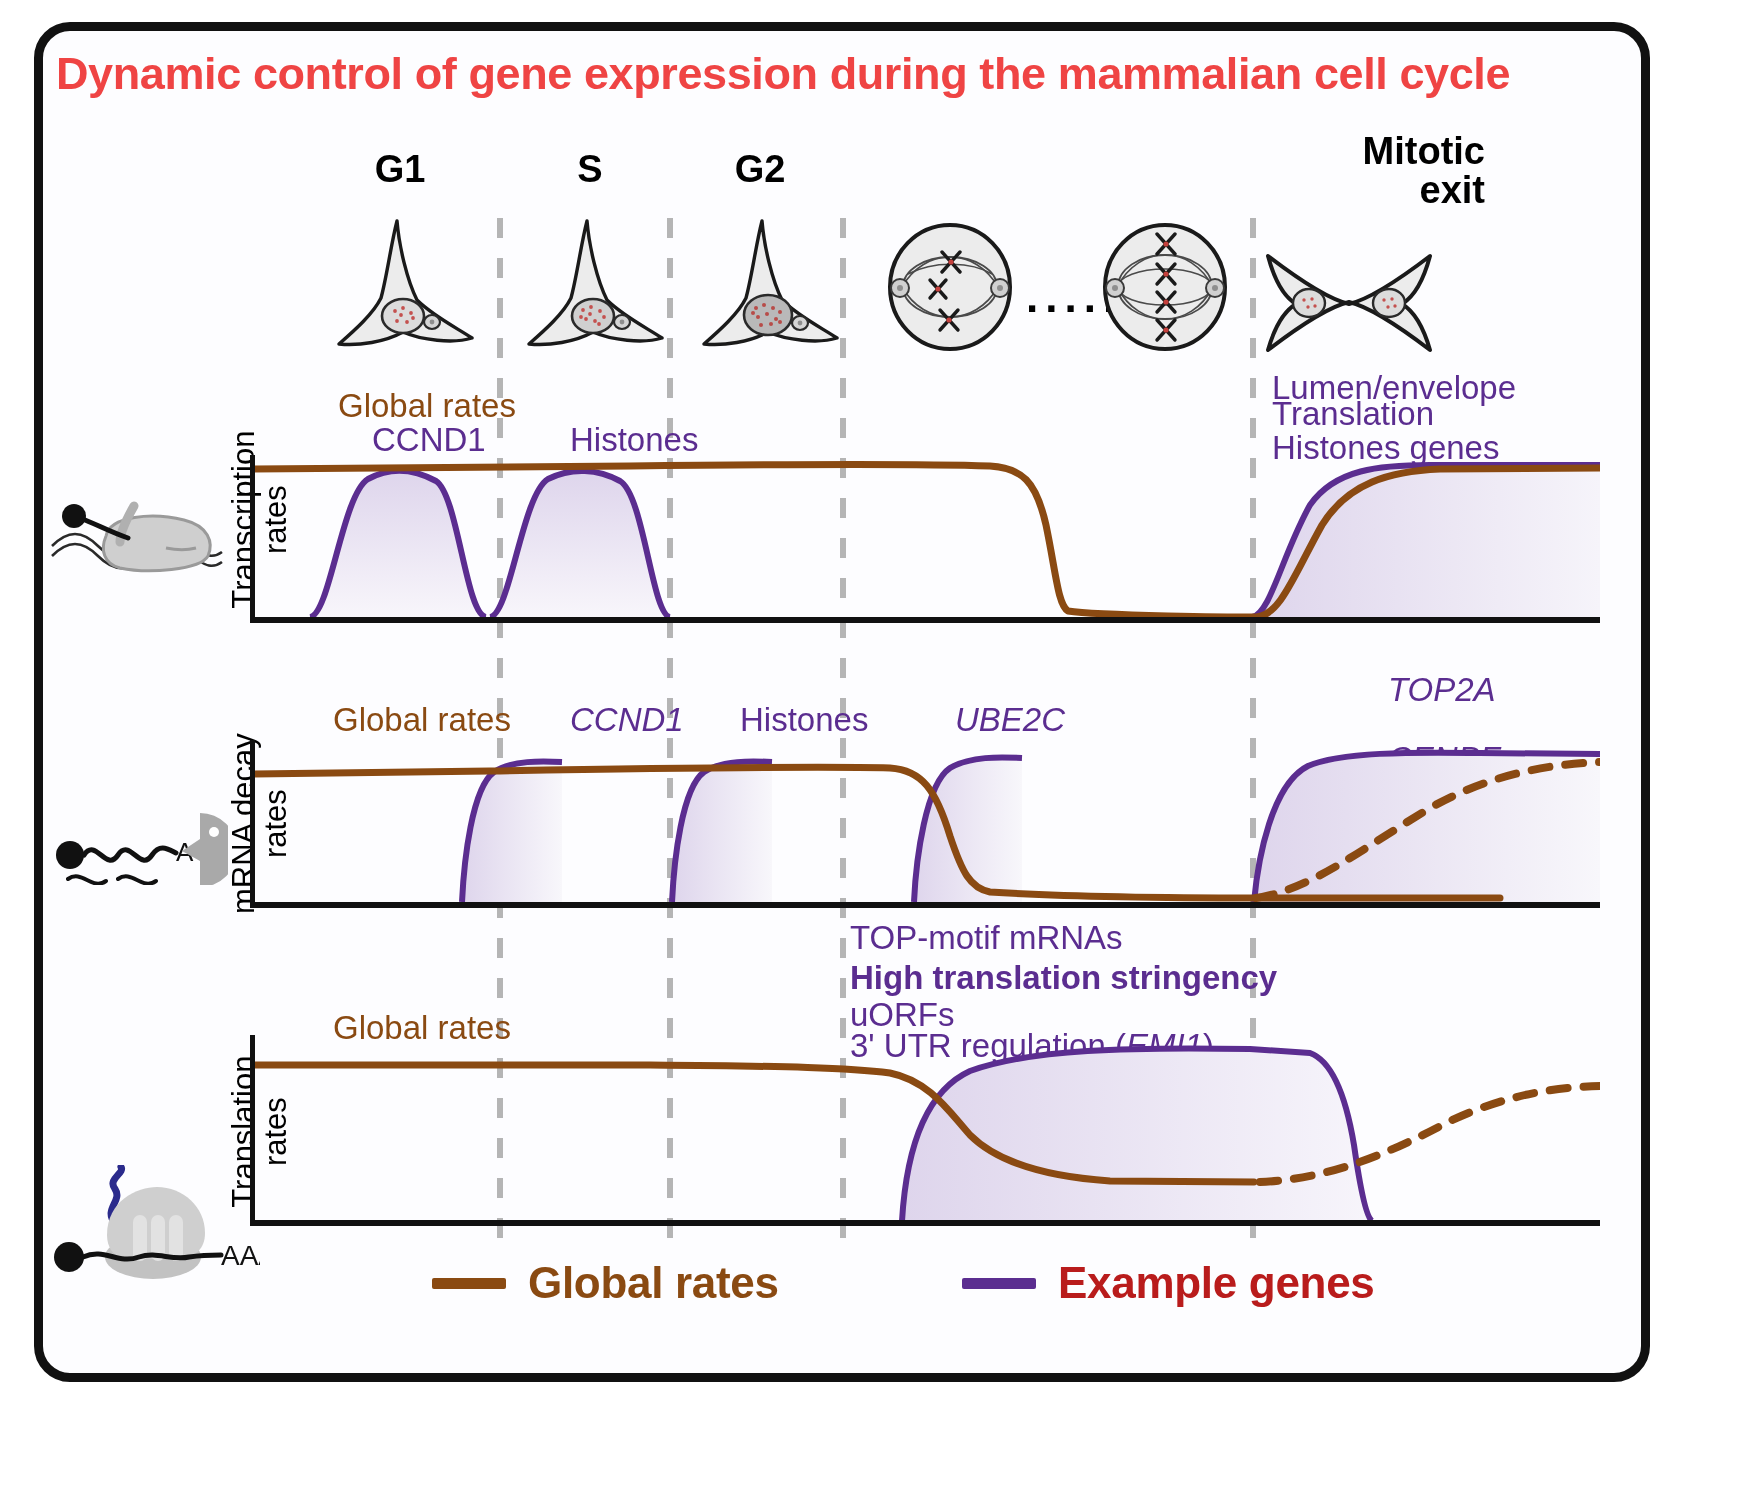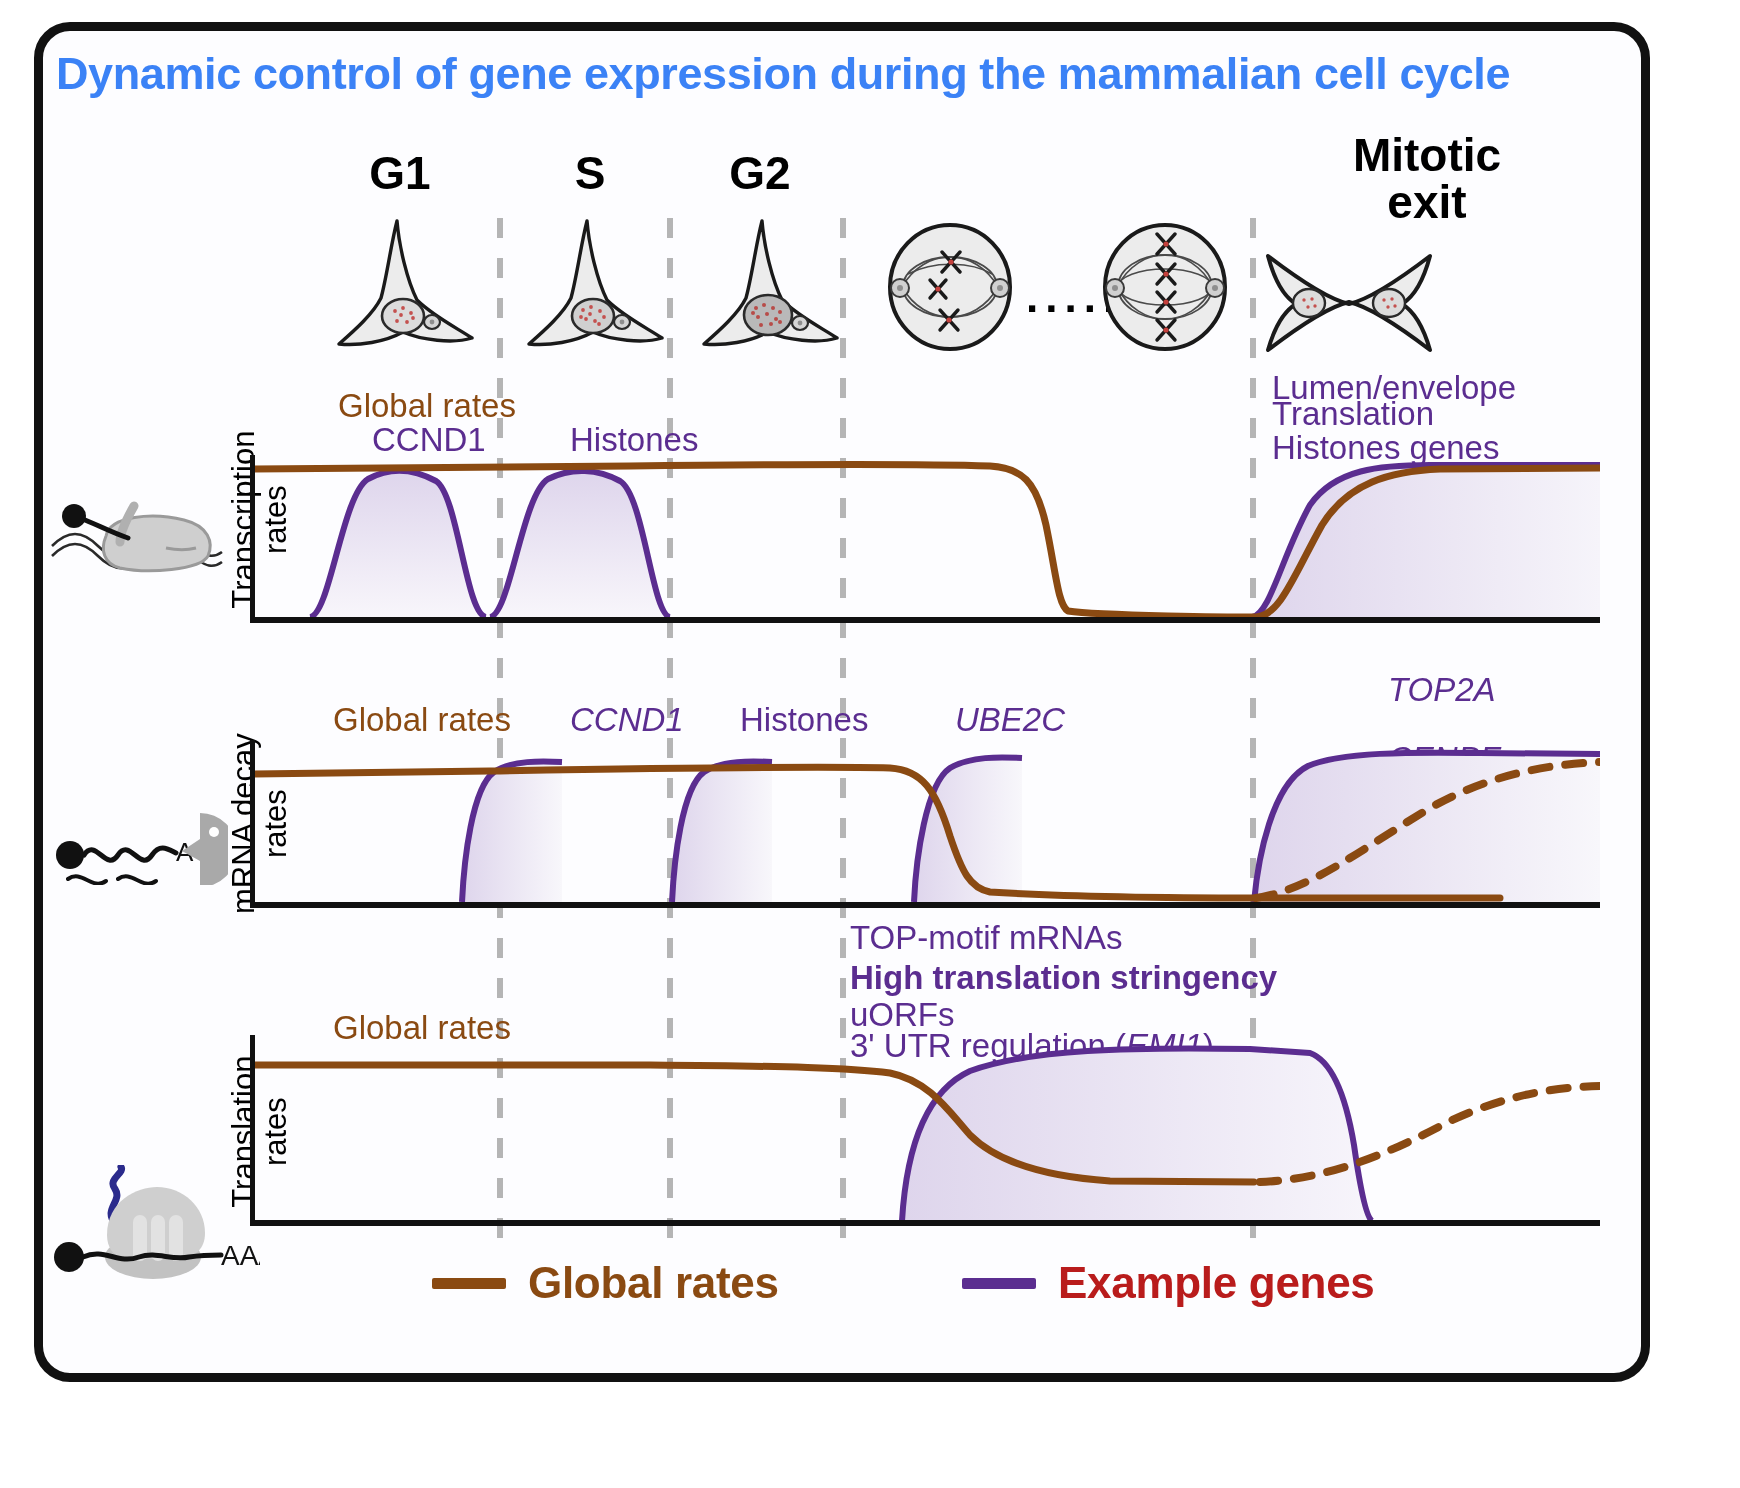--- a/index.html
+++ b/index.html
@@ -1,23 +1,23 @@
 <!DOCTYPE html>
 <html><head>
 <meta charset="utf-8">
 <style>
   html,body{margin:0;padding:0;background:#ffffff;}
   body{font-family:"Liberation Sans",sans-serif;}
   #fig{position:relative;width:1740px;height:1488px;background:#ffffff;overflow:hidden;}
   .frame{position:absolute;left:34px;top:22px;width:1616px;height:1360px;
          border:9px solid #111;border-radius:36px;background:#fdfdff;box-sizing:border-box;}
   .title{position:absolute;left:56px;top:48px;width:1560px;
-         font-size:45px;font-weight:bold;color:#3b82f6;letter-spacing:-0.4px;
+         font-size:45px;font-weight:bold;color:#ef4444;letter-spacing:-0.4px;
          font-family:"Liberation Sans",sans-serif;}
-  .phase{position:absolute;text-align:center;font-size:46px;font-weight:bold;color:#000;line-height:1.02;}
+  .phase{position:absolute;text-align:center;font-size:38px;font-weight:bold;color:#000;line-height:1.02;}
   .cellbox{position:absolute;}
   .axlabel{position:absolute;font-size:31px;color:#000;text-align:center;line-height:1.02;
            transform-origin:center center;}
   .ann{position:absolute;font-size:33px;color:#5b2d90;line-height:1.07;white-space:nowrap;}
   .ann.brown{color:#8a4a12;}
   .ann i{font-style:italic;}
   .legend{position:absolute;display:flex;align-items:center;gap:22px;}
   .legend .sw{display:block;width:74px;height:11px;border-radius:2px;}
   .legend .lb{font-size:44px;font-weight:bold;letter-spacing:-0.3px;}
   .dots{position:absolute;font-size:44px;letter-spacing:7px;color:#000;font-weight:bold;}
@@ -27,21 +27,21 @@
 <body>
 
 <div id="fig">
   <div class="frame"></div>
 
   <div class="title">Dynamic control of gene expression during the mammalian cell cycle</div>
 
   <div class="phase" style="left:330px;top:150px;width:140px;">G1</div>
   <div class="phase" style="left:520px;top:150px;width:140px;">S</div>
   <div class="phase" style="left:690px;top:150px;width:140px;">G2</div>
-  <div class="phase" style="left:1302px;top:132px;width:250px;">
+  <div class="phase" style="left:1235px;top:132px;width:250px;text-align:right;">
     <div>Mitotic</div>
     <div>exit</div>
   </div>
 
   <div class="cellbox" style="left:325px;top:218px;">
     <svg width="150" height="135" viewBox="0 0 150 135">
       <path d="M72 3 C74 28 82 62 92 82 C108 98 132 110 147 120 C128 126 96 122 78 114 C60 124 34 128 14 126 C30 112 48 96 56 80 C62 58 66 26 72 3 Z" fill="#ececec" stroke="#1a1a1a" stroke-width="3.4" stroke-linejoin="round"></path>
       <ellipse cx="78" cy="98" rx="21" ry="17" fill="#dcdcdc" stroke="#2a2a2a" stroke-width="2.6"></ellipse>
       <g fill="#c4514f">
         <circle cx="70" cy="93" r="1.9"></circle>

